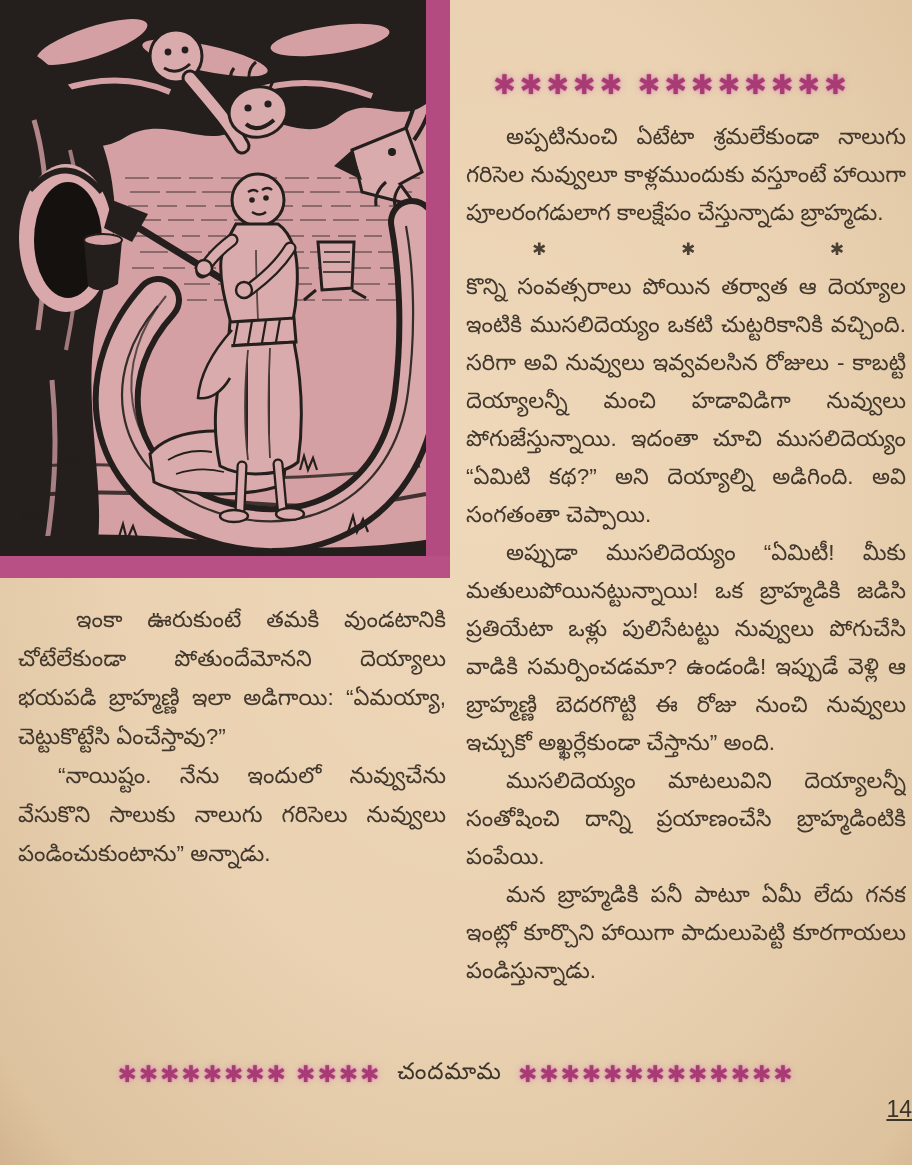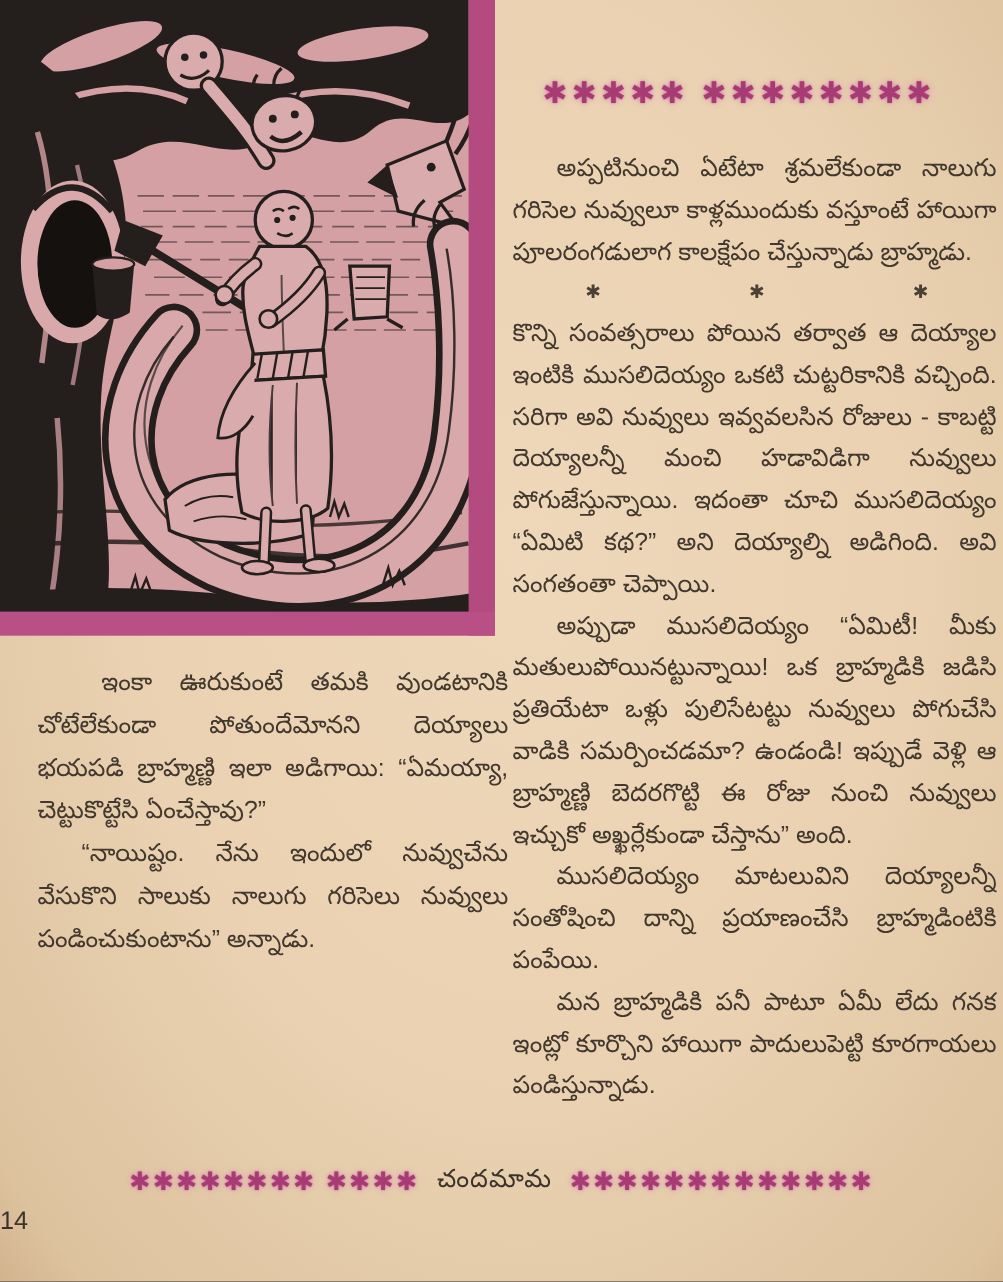--- a/index.html
+++ b/index.html
@@ -20,34 +20,34 @@
     text-shadow: 0 0 2px #c9719c, 0 0 6px #d898b4;
   }
   .orn-top { position:absolute; left:492px; top:72px; width:360px; text-align:center;
              font-size:27px; letter-spacing:4px; }
   .orn-bottom { font-size:23px; letter-spacing:2px; }
 
   
   .col { text-align:justify; }
   .col p { margin:0; text-indent:40px; }
   .col p.flush { text-indent:0; }
-  .col-right { position:absolute; left:466px; top:134px; width:440px; height:944px;
+  .col-right { position:absolute; left:466px; top:118px; width:440px; height:944px;
                font-size:22.5px; line-height:38px; overflow:hidden; }
-  .col-left  { position:absolute; left:34px;  top:600px; width:428px; height:452px;
+  .col-left  { position:absolute; left:18px;  top:600px; width:428px; height:452px;
                font-size:22.5px; line-height:39px; overflow:hidden; }
 
   .separator { display:flex; justify-content:space-between; align-items:center;
                padding:0 62px 0 66px; height:32px; margin:2px 0 2px; }
   .separator .ast { font-size:17px; color:#4a4034; text-indent:0; }
 
   
   .footer { position:absolute; left:0; top:1058px; width:912px; }
   .footer-row { display:flex; align-items:center; justify-content:center; gap:16px; padding:0 34px; }
   .footer-title { font-size:23px; color:#3c342b; letter-spacing:1px; white-space:nowrap; }
-  .page-num { text-align:left; font-size:23px; color:#3c342b; margin-top:6px; }
+  .page-num { text-align:right; font-size:23px; color:#3c342b; margin-top:6px;text-decoration:underline; }
 </style>
 </head>
 <body>
 
 <div class="page">
 
   <div class="illustration">
     <svg width="450" height="578" viewBox="0 0 450 578" xmlns="http://www.w3.org/2000/svg">
 
       <rect width="450" height="578" fill="#d4a0a4"></rect>

